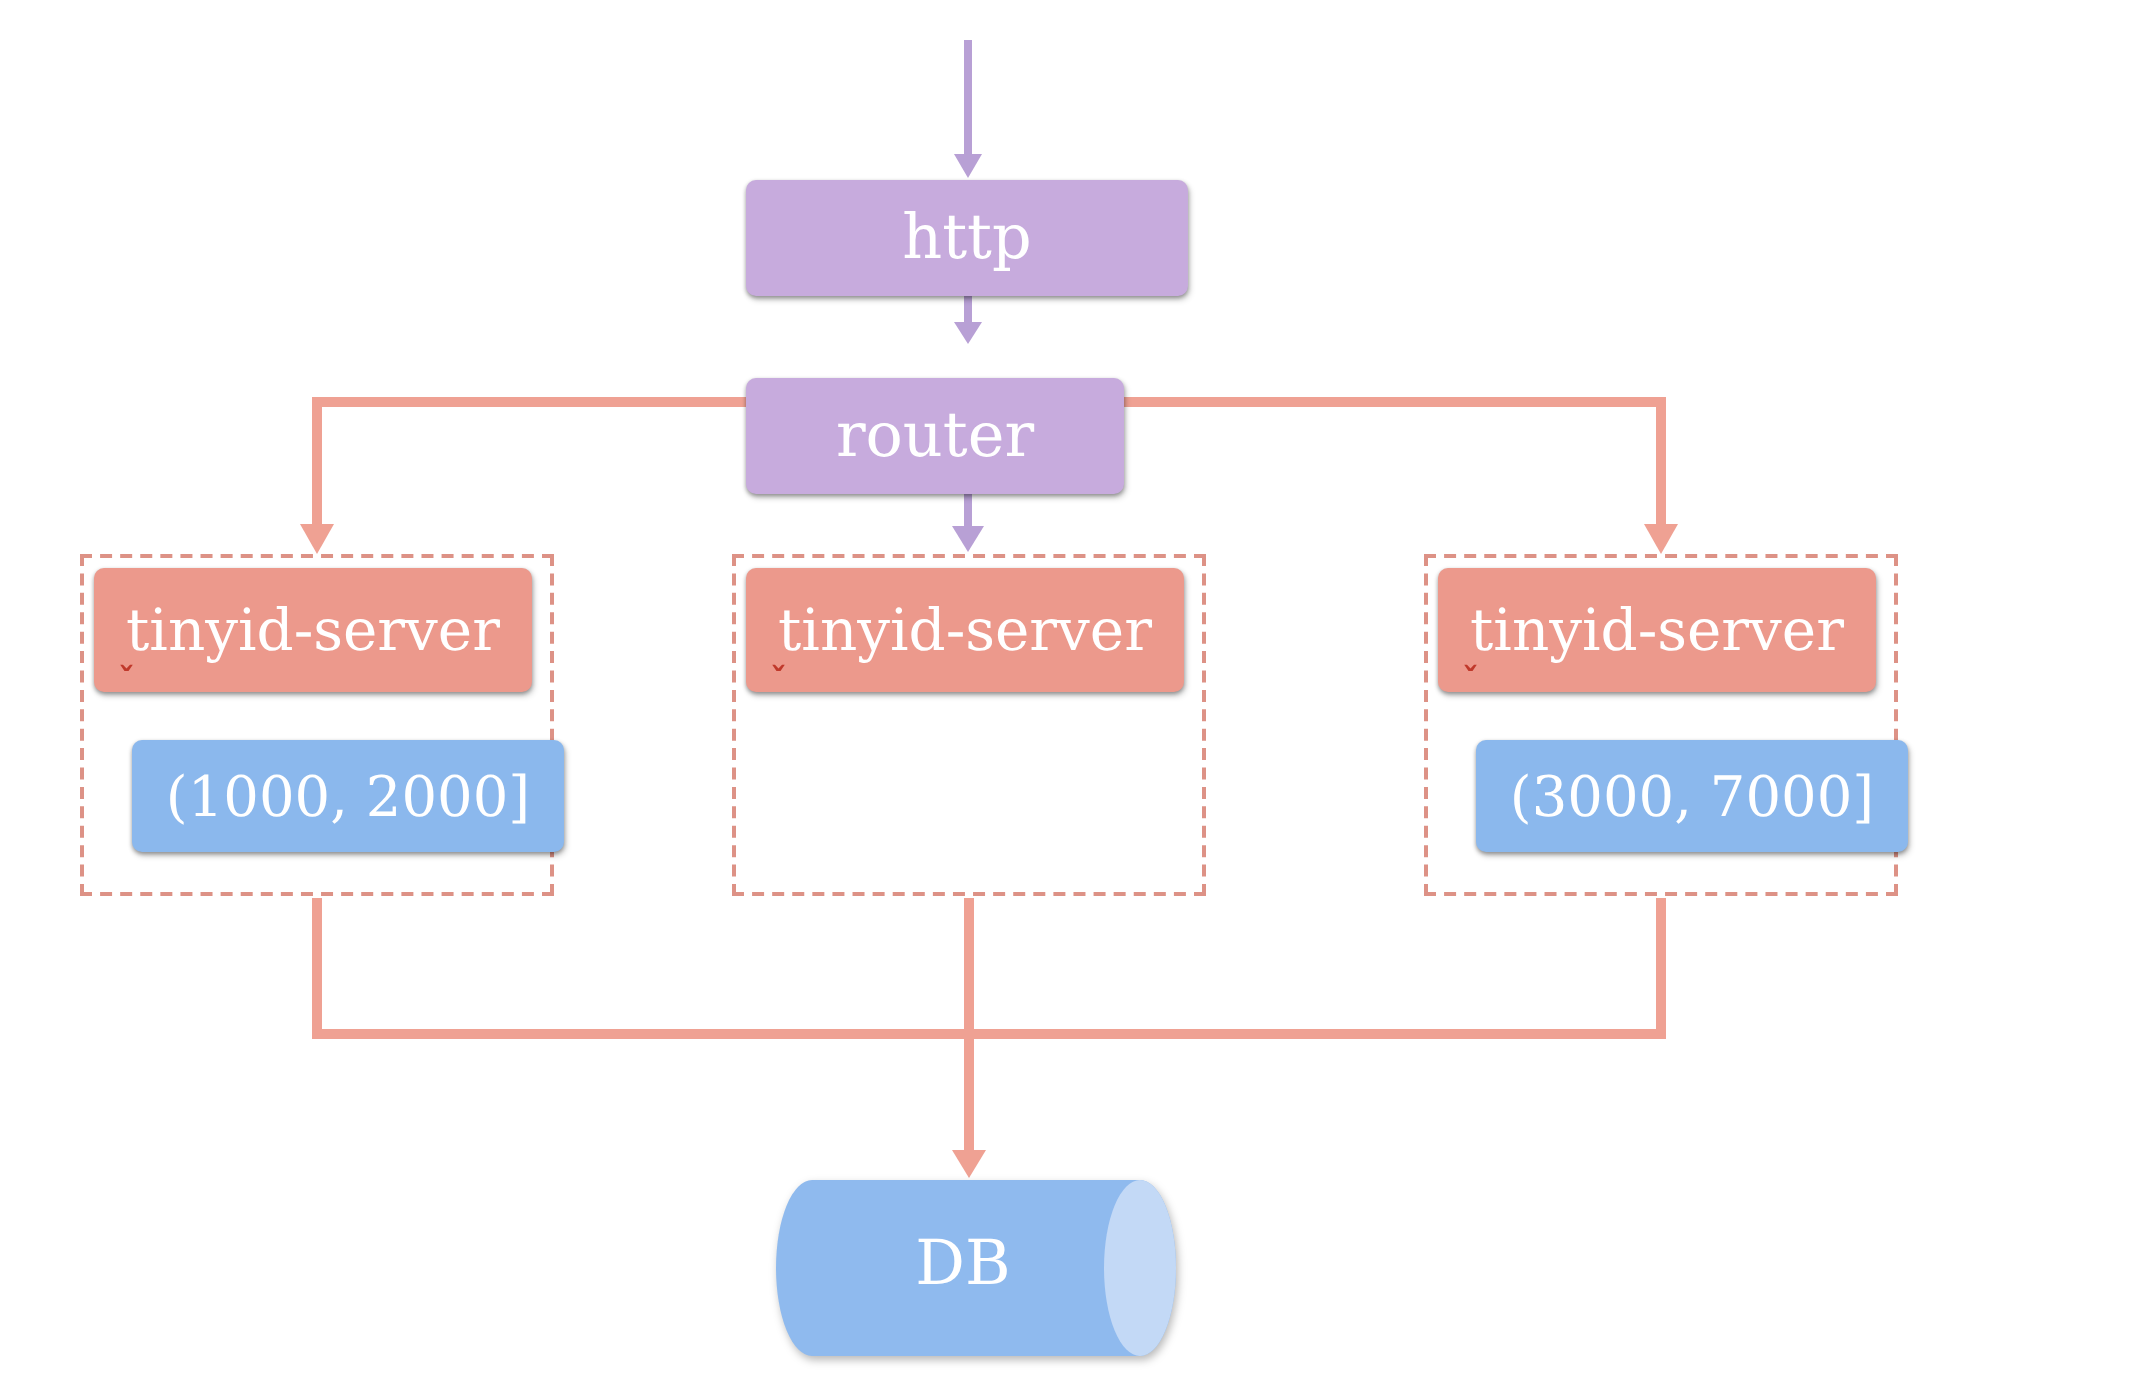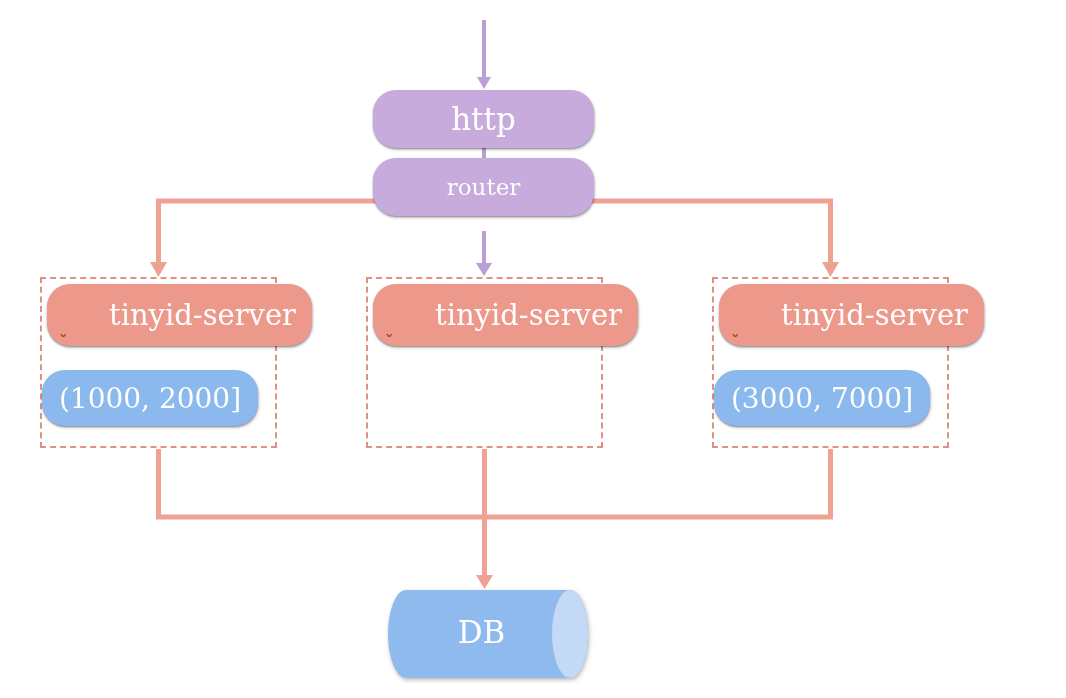--- a/index.html
+++ b/index.html
@@ -2,39 +2,39 @@
 <html><head>
 <meta charset="utf-8">
 <style>
   html,body { margin:0; padding:0; background:#ffffff; }
   .canvas {
     position:relative; width:1066px; height:698px; background:#ffffff;
     font-family:"DejaVu Serif","Liberation Serif",serif; overflow:hidden;
   }
   .pill {
     position:absolute; display:flex; align-items:center; justify-content:center;
-    color:#ffffff; border-radius:23px;
+    color:#ffffff; border-radius:5px;
     box-shadow:0 1px 2px rgba(0,0,0,.35), 1px 2px 3px rgba(0,0,0,.18);
   }
   .purple { background:#c7abdd; }
   .node-http   { left:373px; top:90px;  width:221px; height:58px; font-size:31px; z-index:3; }
-  .node-router { left:373px; top:158px; width:221px; height:58px; font-size:23px; z-index:3; }
+  .node-router { left:373px; top:189px; width:189px; height:58px; font-size:31px; z-index:3; }
   .group {
     position:absolute; top:277px; width:237px; height:171px;
     border:2px dashed #dd9286; box-sizing:border-box; z-index:1; background:transparent;
   }
   .group-1 { left:40px; }
   .group-2 { left:366px; }
   .group-3 { left:712px; }
   .server-pill {
     position:absolute; left:5px; top:5px; width:219px; height:62px;
-    background:#ec998c; font-size:29px;padding-left:46px;
+    background:#ec998c; font-size:29px;
   }
   .range-pill {
-    position:absolute; left:0; top:91px; width:216px; height:56px;
+    position:absolute; left:24px; top:91px; width:216px; height:56px;
     background:#8bb8ed; font-size:28px;
   }
   .spell-mark {
     position:absolute; left:12px; bottom:-4px; color:#c0392b;
     font-size:17px; font-weight:bold; line-height:1;
   }
   svg.wires { position:absolute; left:0; top:0; z-index:2; pointer-events:none; }
   .db-label {
     position:absolute; left:393px; top:590px; width:177px; height:84px;
     display:flex; align-items:center; justify-content:center;

